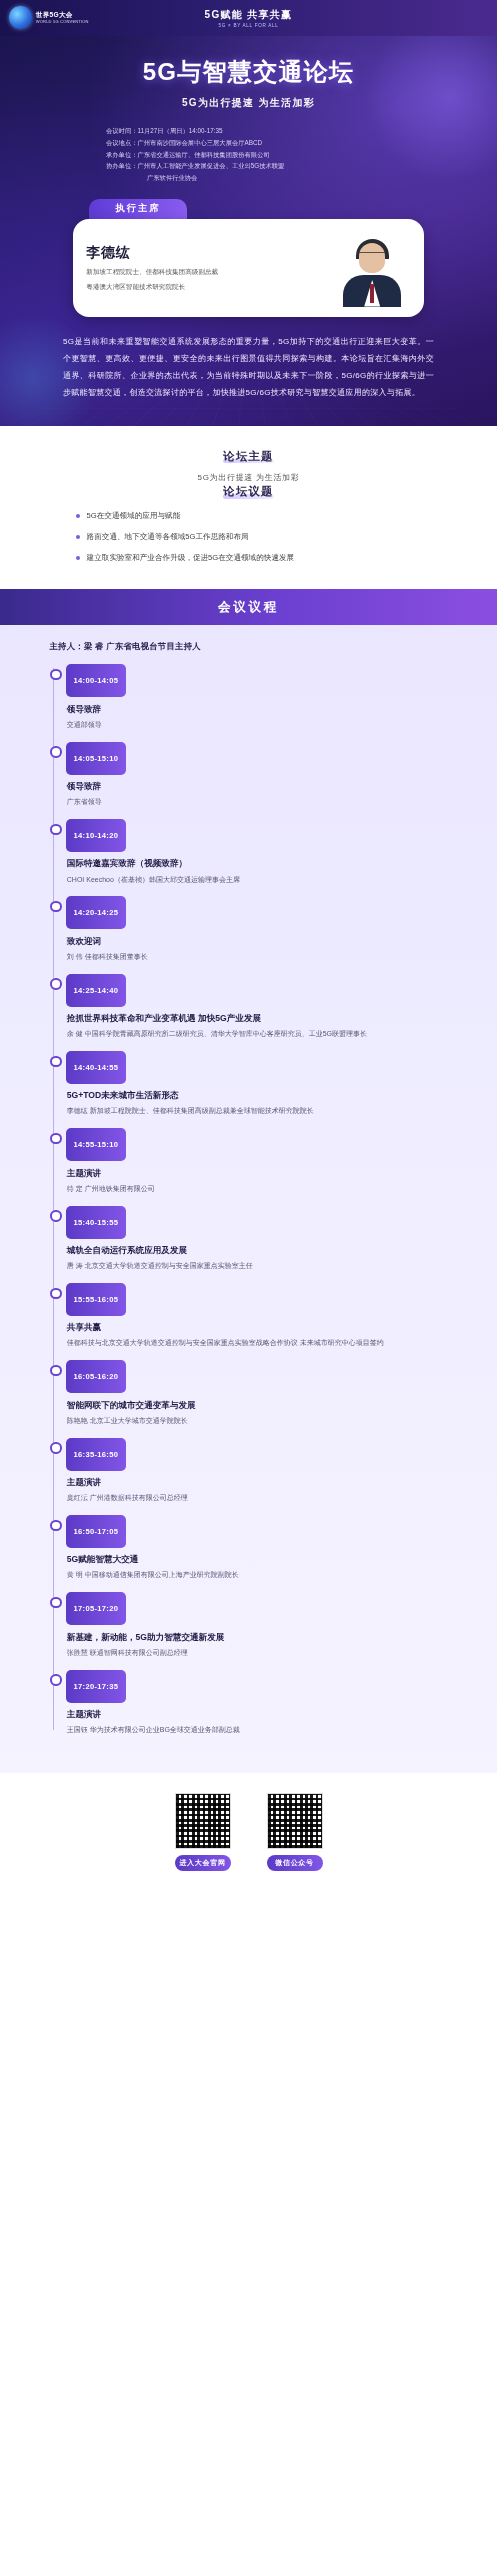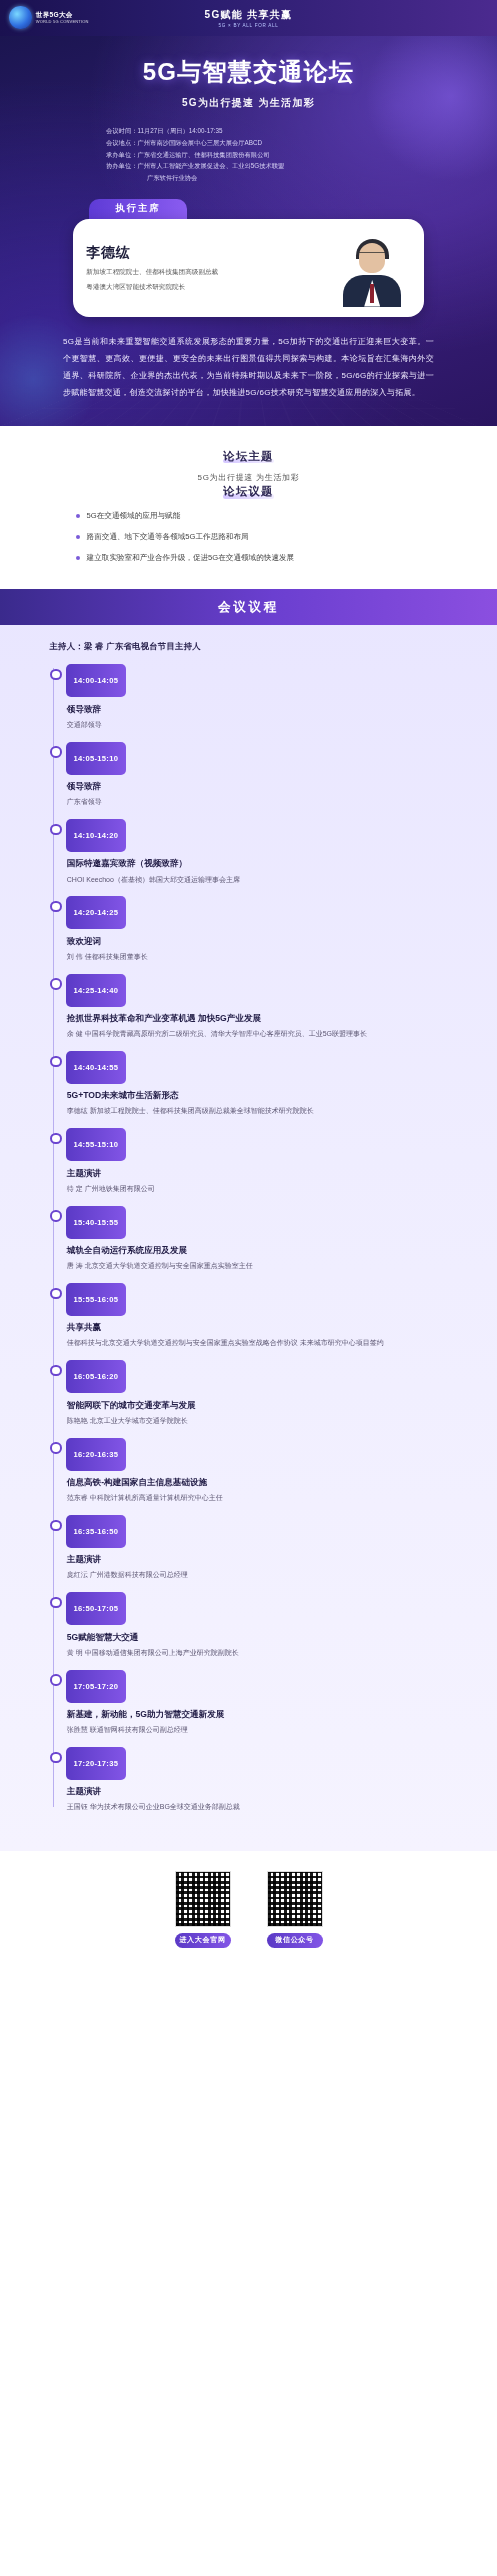--- a/index.html
+++ b/index.html
@@ -356,25 +356,20 @@
         <span class="ev-time">15:55-16:05</span>
         <div class="ev-title">共享共赢</div>
         <div class="ev-desc">佳都科技与北京交通大学轨道交通控制与安全国家重点实验室战略合作协议 未来城市研究中心项目签约</div>
       </div>
       <div class="ev">
         <span class="ev-time">16:05-16:20</span>
         <div class="ev-title">智能网联下的城市交通变革与发展</div>
         <div class="ev-desc">陈艳艳 北京工业大学城市交通学院院长</div>
       </div>
       <div class="ev">
-        <span class="ev-time">16:20-16:35</span>
-        <div class="ev-title">信息高铁-构建国家自主信息基础设施</div>
-        <div class="ev-desc">范东睿 中科院计算机所高通量计算机研究中心主任</div>
-      </div>
-      <div class="ev">
         <span class="ev-time">16:35-16:50</span>
         <div class="ev-title">主题演讲</div>
         <div class="ev-desc">庞红沄 广州港数据科技有限公司总经理</div>
       </div>
       <div class="ev">
         <span class="ev-time">16:50-17:05</span>
         <div class="ev-title">5G赋能智慧大交通</div>
         <div class="ev-desc">黄 明 中国移动通信集团有限公司上海产业研究院副院长</div>
       </div>
       <div class="ev">

